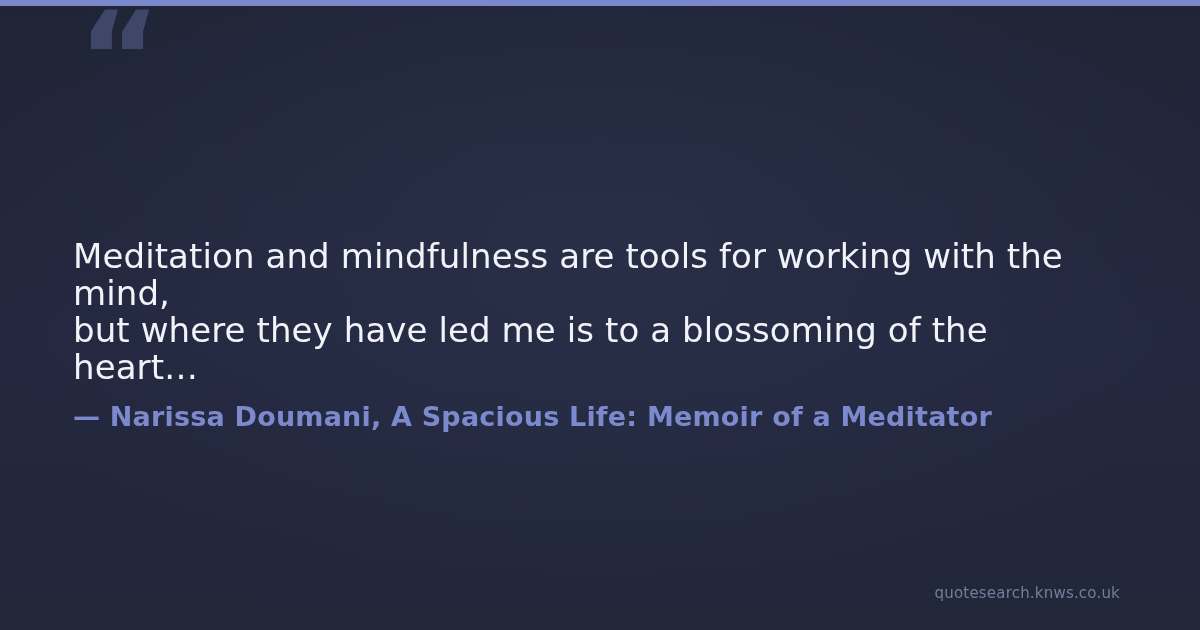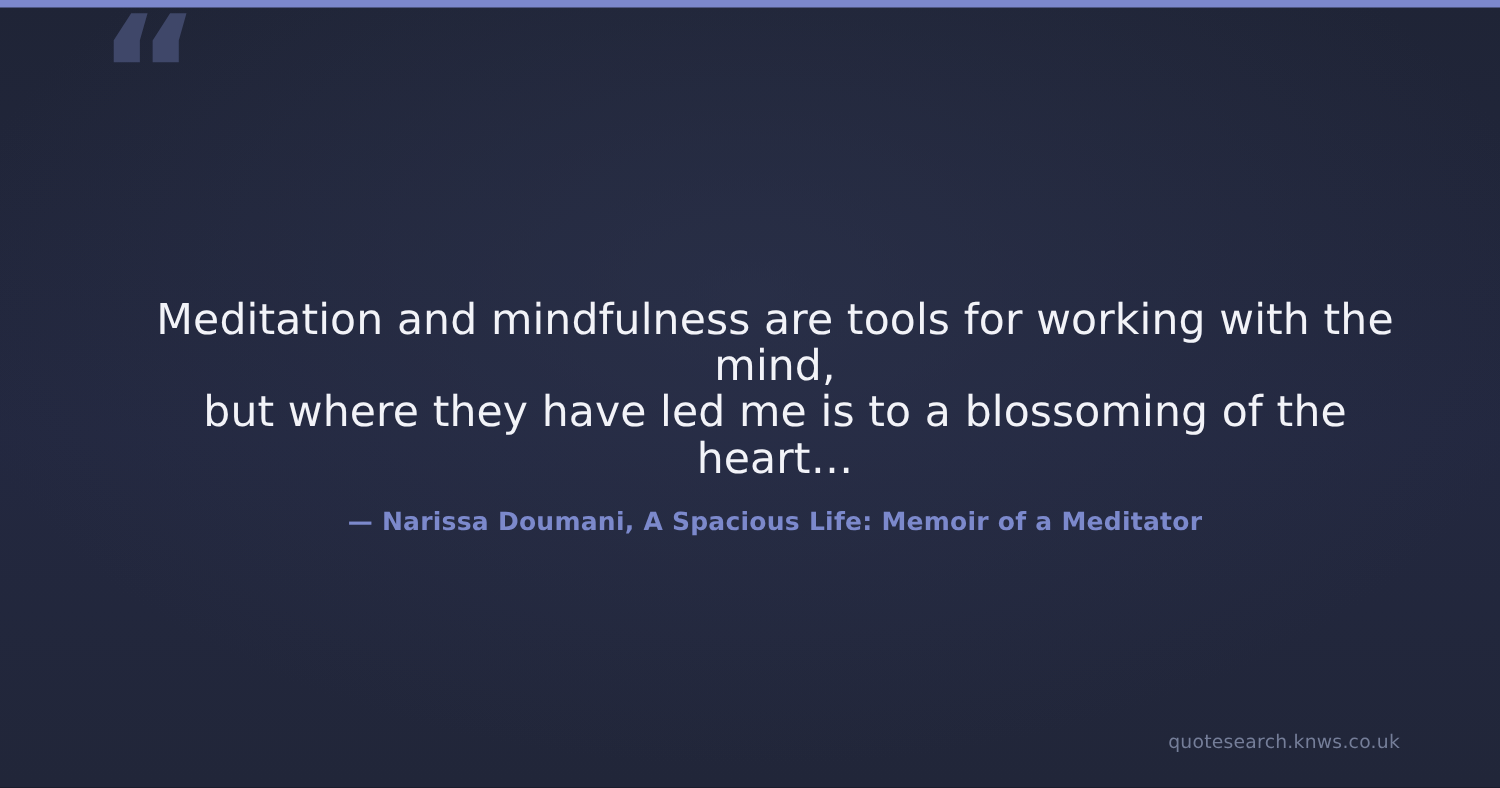--- a/index.html
+++ b/index.html
@@ -43,41 +43,40 @@
     font-weight: 700;
     line-height: 1;
     color: #3f4769;
     letter-spacing: -2px;
     user-select: none;
   }
 
   
   #content {
     position: absolute;
-    left: 96px;
+    left: 73px;
     top: 238px;
     width: 1048px;
-    text-align: center;
   }
 
   #quote-text {
     margin: 0;
     font-family: "DejaVu Sans", sans-serif;
     font-size: 34px;
     font-weight: 400;
     line-height: 37px;
     color: #f2f3f8;
     letter-spacing: 0.1px;
     white-space: pre-line;
   }
 
   #attribution {
     margin: 18px 0 0 0;
     font-family: "DejaVu Sans", sans-serif;
-    font-size: 20px;
+    font-size: 27px;
     font-weight: 700;
     line-height: 26px;
     color: #7c89cc;
     letter-spacing: 0.2px;
   }
 
   
   #watermark {
     position: absolute;
     right: 80px;

